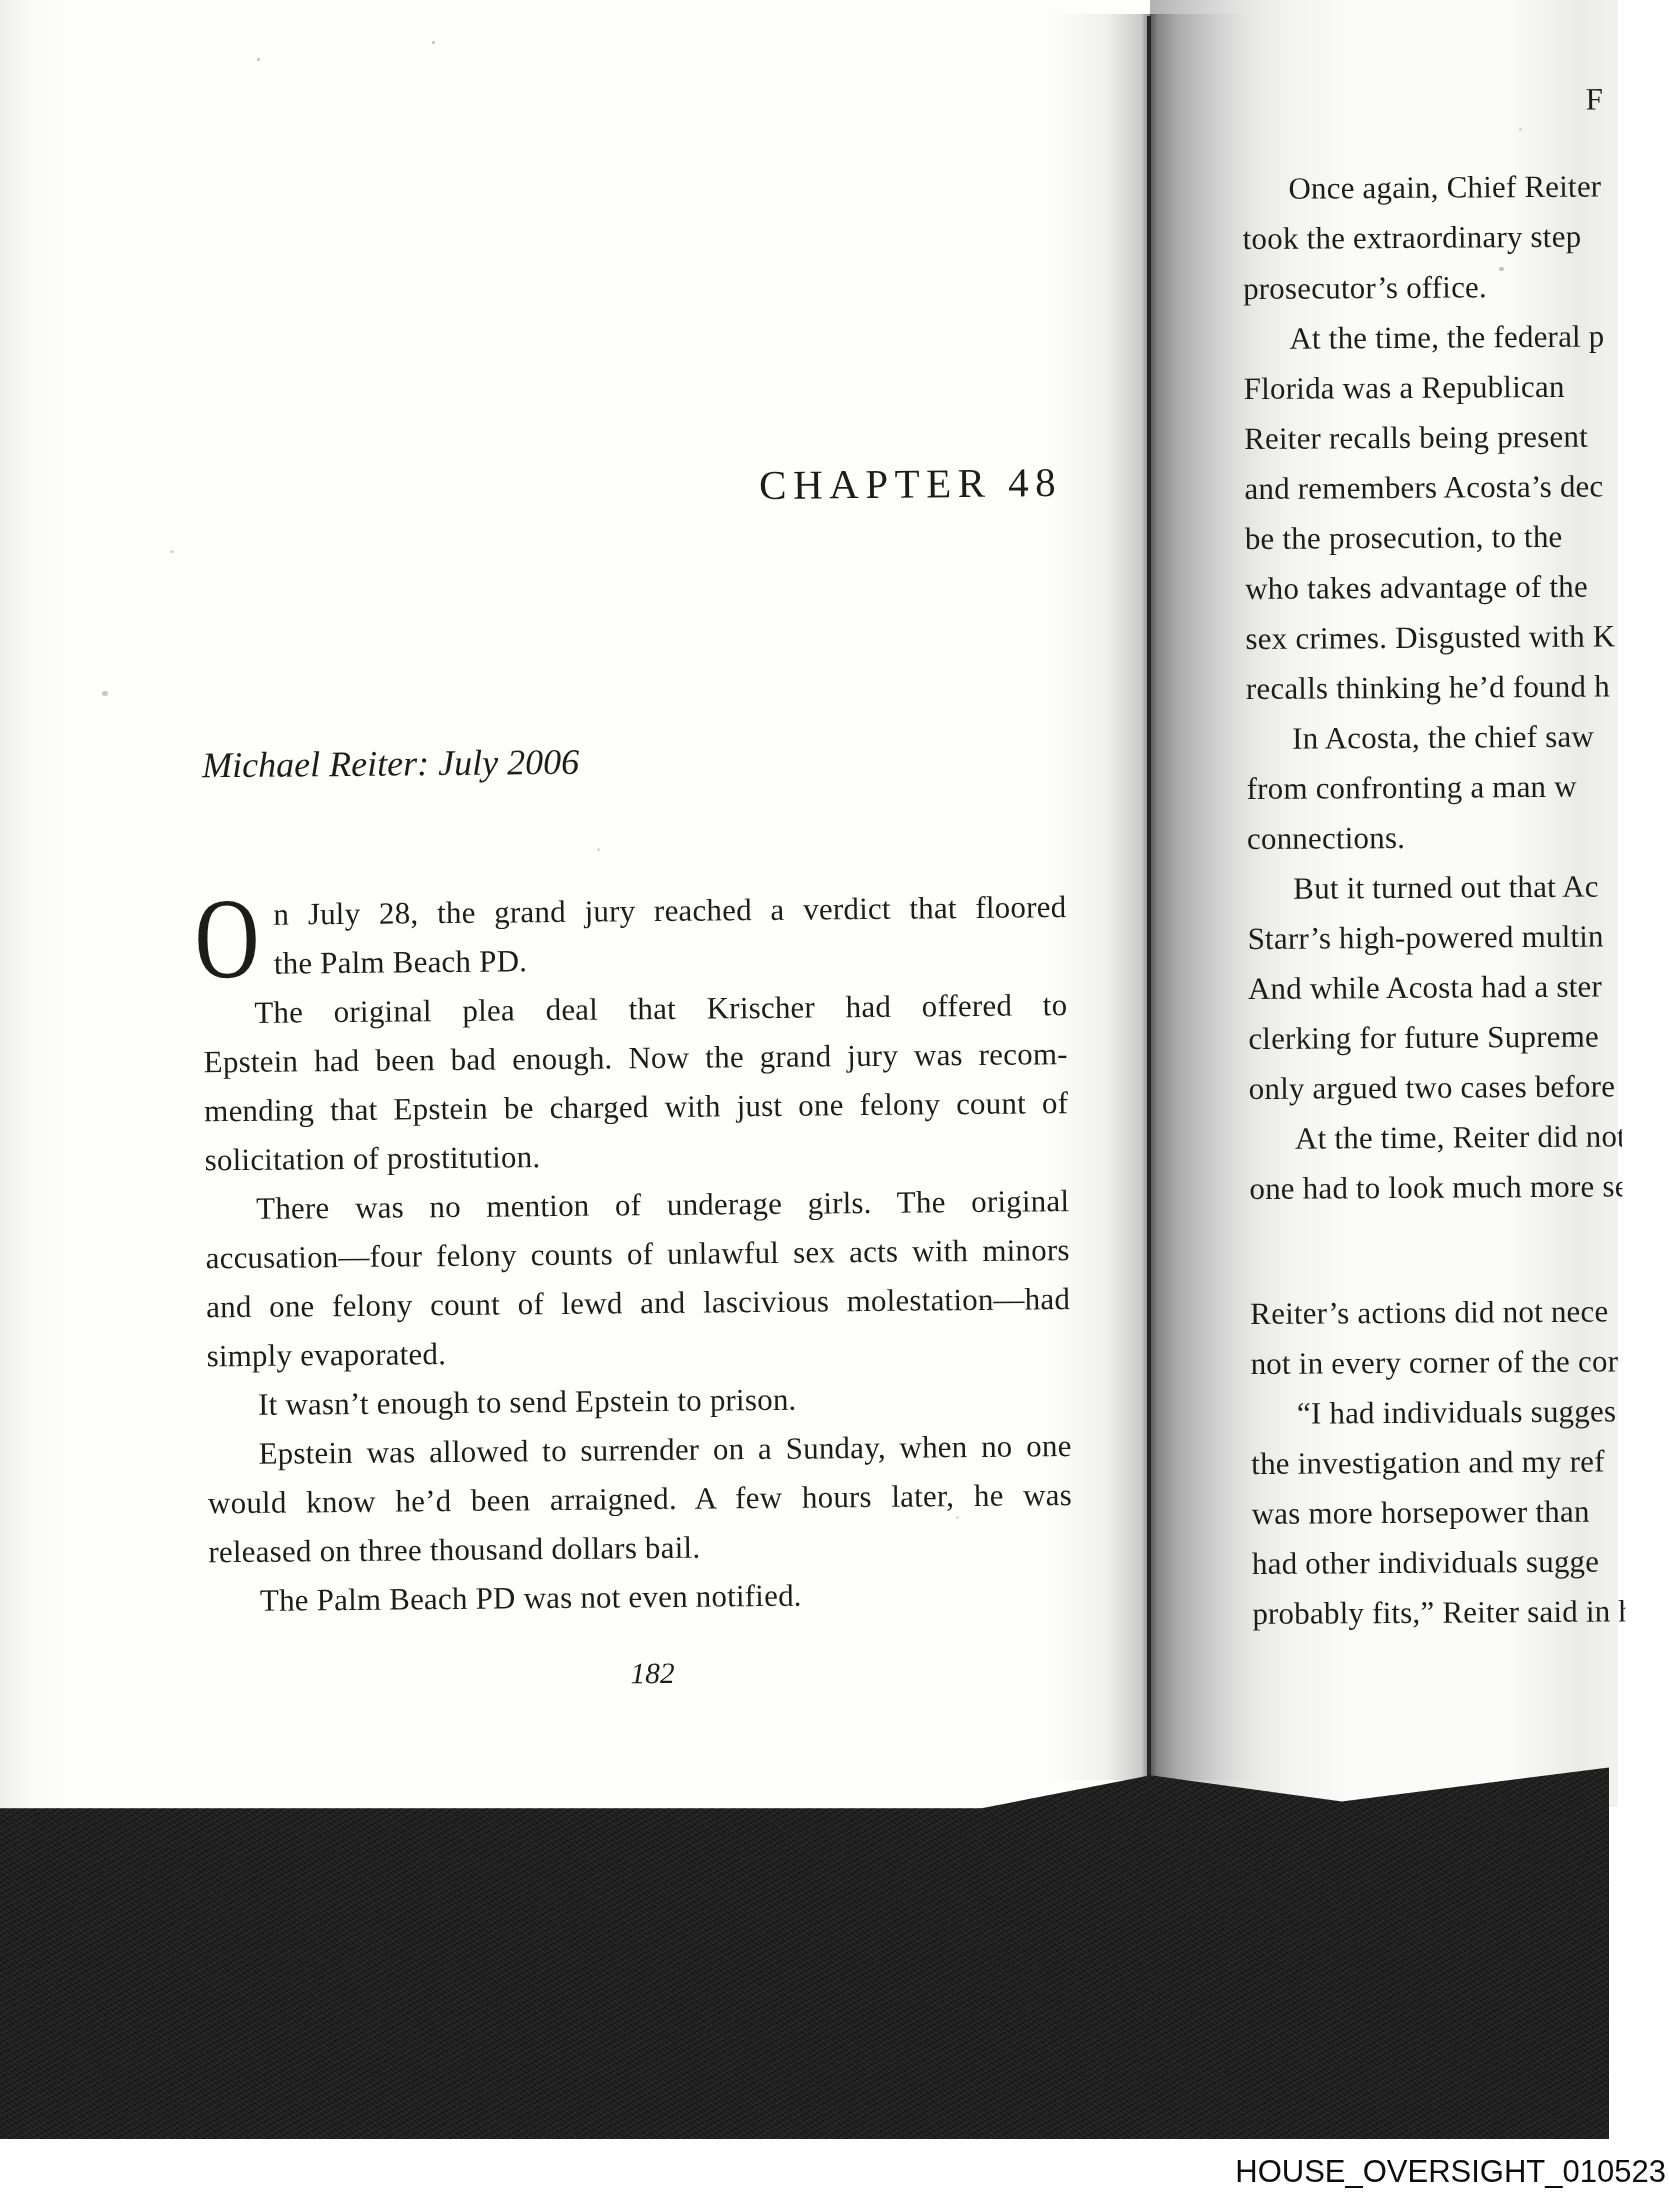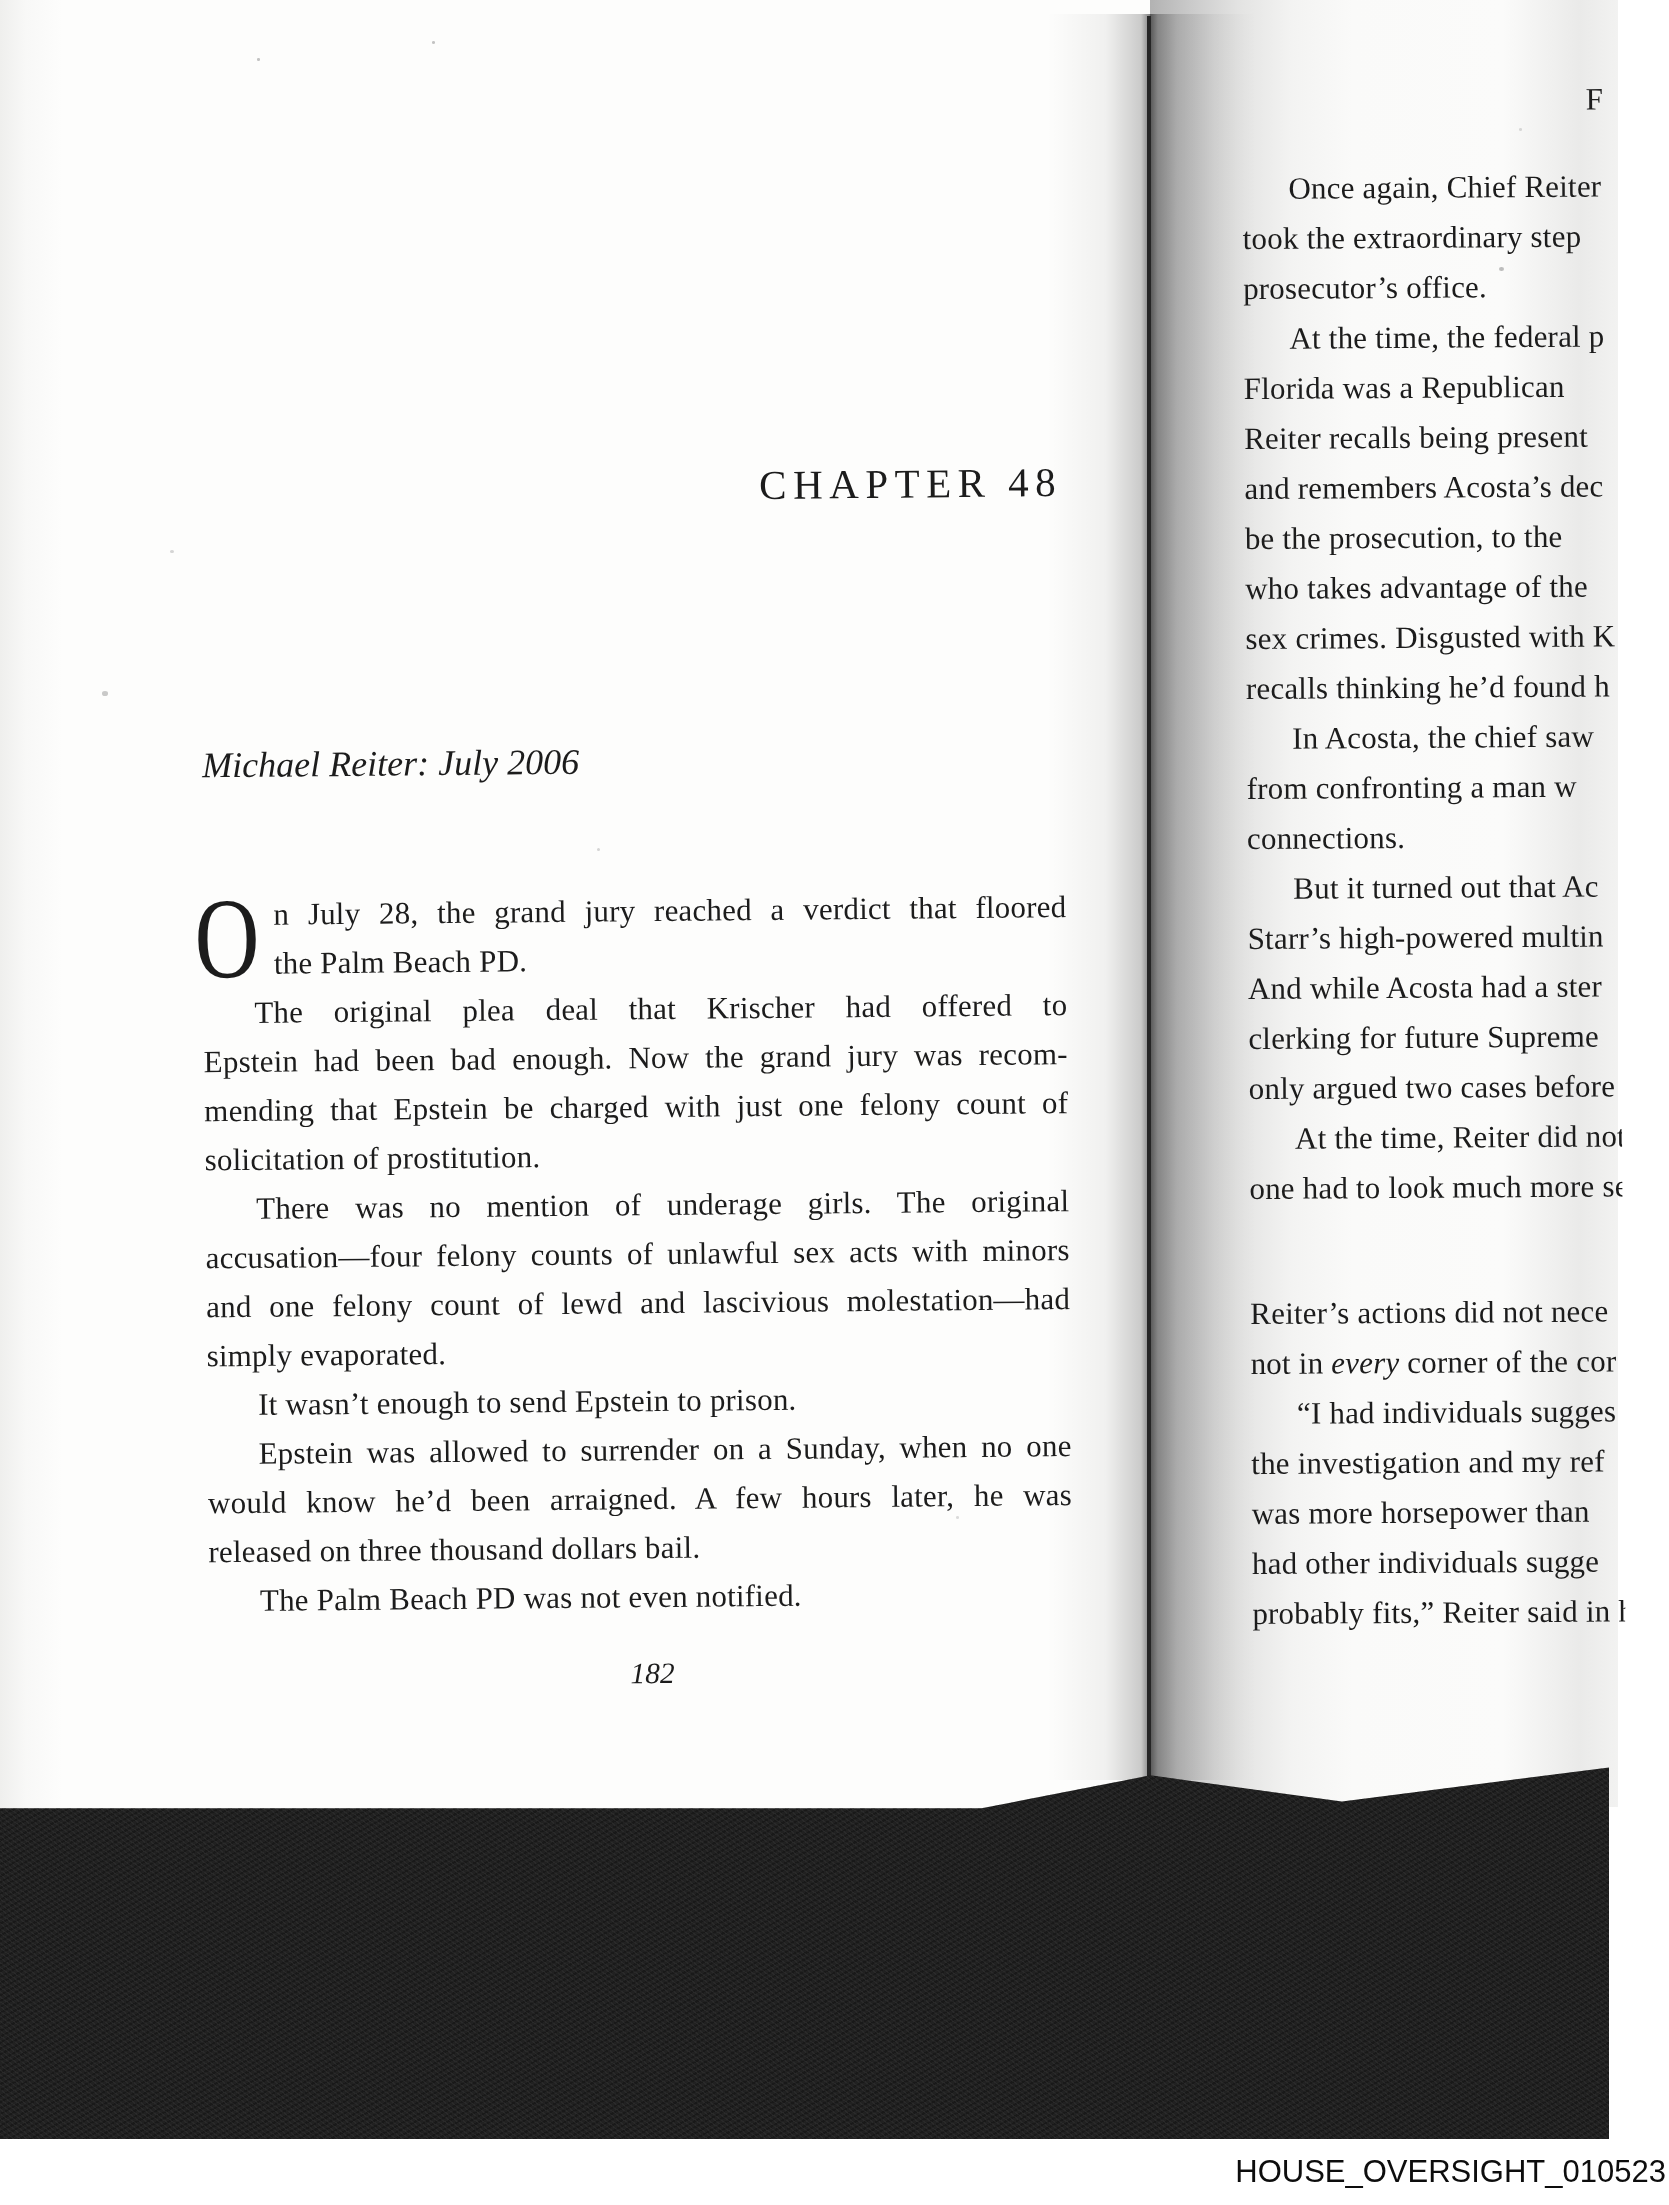--- a/index.html
+++ b/index.html
@@ -56,21 +56,21 @@
   
   .rp {
     position:absolute; left:1247px; top:0; width:373px; height:1767px; z-index:2;
     overflow:hidden; transform:rotate(-0.4deg); transform-origin:0 851px; font-size:31px;
   }
   .rp .header-f { position:absolute; top:84px; left:344px; font-size:31px; }
   .rp .body { position:absolute; top:164px; left:0; width:100%; }
   .rp-line { height:50px; line-height:50px; white-space:nowrap; overflow:visible; letter-spacing:0.2px; }
   .rp-line.indent { padding-left:46px; }
   .rp-line.gap { margin-top:75px; }
-  .it-seg { font-style:italic; }
+  .it-seg { }
 
   
   .scan-dark {
     position:absolute; left:0; top:1761px; width:1609px; height:378px; z-index:5;
     background-color:#212121;
     background-image:
       repeating-linear-gradient(37deg, rgba(255,255,255,0.04) 0 1.3px, rgba(0,0,0,0) 1.3px 3.9px),
       repeating-linear-gradient(-29deg, rgba(0,0,0,0.25) 0 2px, rgba(0,0,0,0) 2px 5.2px);
     clip-path:polygon(0 12.5%, 61% 12.5%, 71.5% 3.8%, 83.4% 10.7%, 100% 1.7%, 100% 100%, 0 100%);
   }

